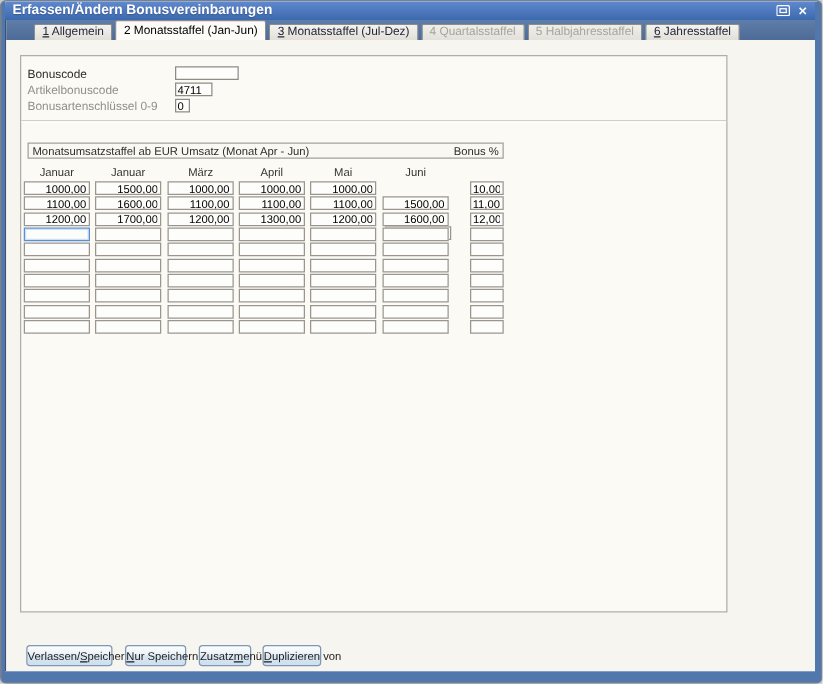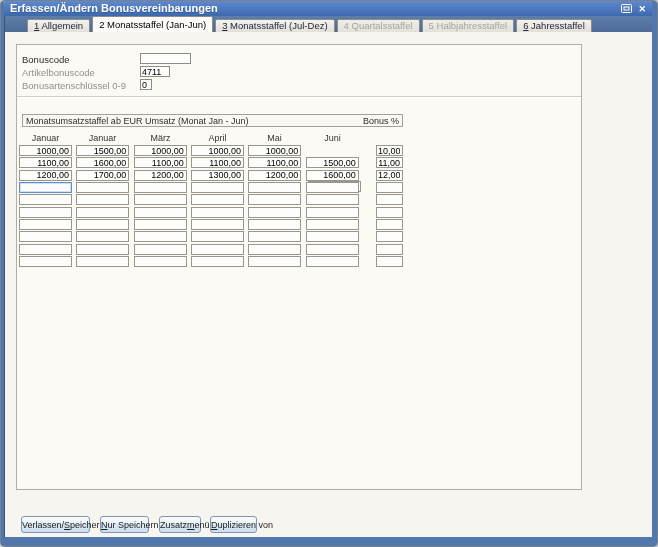--- a/index.html
+++ b/index.html
@@ -149,21 +149,21 @@
           <span class="f-label gray" style="top:22px">Artikelbonuscode</span>
           <span class="f-label gray" style="top:35px">Bonusartenschlüssel 0-9</span>
 
           <input class="f-input" style="top: 8px; padding-left: 48px;" value="1111">
           <input class="f-input" style="top: 21px;" value="4711">
           <input class="f-input narrow" style="top: 34px;" value="0">
 
           <div class="panel-sep"></div>
 
           <div class="staffel-bar">
-            <span>Monatsumsatzstaffel ab EUR Umsatz (Monat Jan - Jun)</span>
+            <span>Monatsumsatzstaffel ab EUR Umsatz (Monat Apr - Jun)</span>
             <span>Bonus %</span>
           </div>
 
           <span class="month-h" style="left:2px">Januar</span>
           <span class="month-h" style="left:59px">Januar</span>
           <span class="month-h" style="left:117px">März</span>
           <span class="month-h" style="left:174px">April</span>
           <span class="month-h" style="left:231px">Mai</span>
           <span class="month-h" style="left:289px">Juni</span>
 

